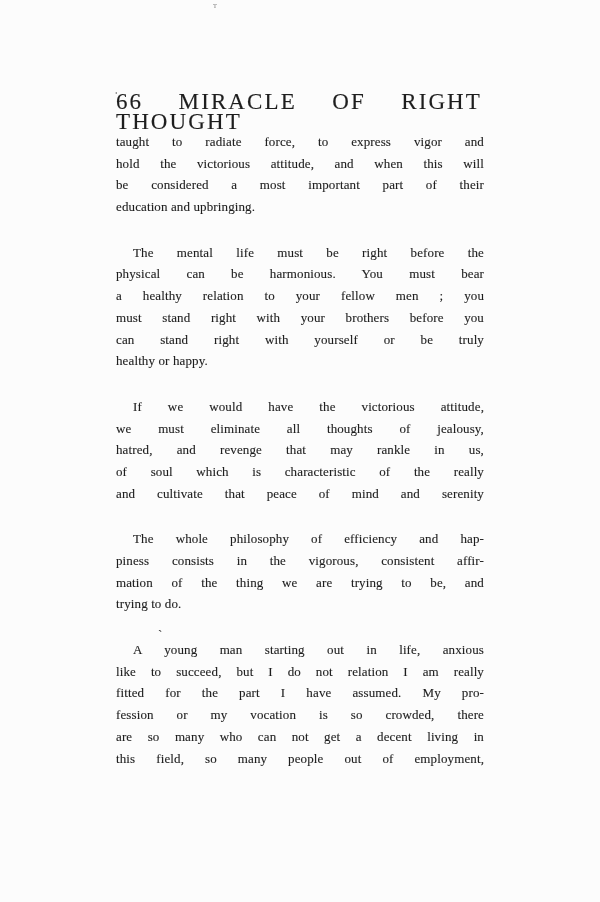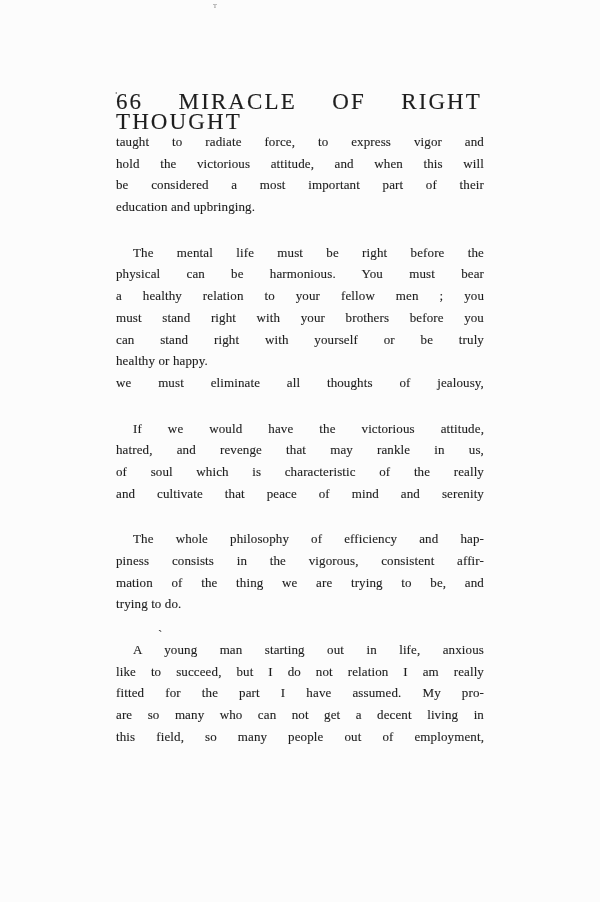--- a/index.html
+++ b/index.html
@@ -63,32 +63,33 @@
       <div class="line">taught to radiate force, to express vigor and</div>
       <div class="line">hold the victorious attitude, and when this will</div>
       <div class="line">be considered a most important part of their</div>
       <div class="line end">education and upbringing.</div>
       <div class="line indent">The mental life must be right before the</div>
       <div class="line">physical can be harmonious.  You must bear</div>
       <div class="line">a healthy relation to your fellow men ; you</div>
       <div class="line">must stand right with your brothers before you</div>
       <div class="line">can stand right with yourself or be truly</div>
       <div class="line end">healthy or happy.</div>
+      <div class="line indent">If we would have the victorious attitude,</div>
       <div class="line">we must eliminate all thoughts of jealousy,</div>
-      <div class="line indent">If we would have the victorious attitude,</div>
       <div class="line">hatred, and revenge that may rankle in us,</div>
       <div class="line">of soul which is characteristic of the really</div>
       <div class="line">and cultivate that peace of mind and serenity</div>
       <div class="line indent">The whole philosophy of efficiency and hap-</div>
       <div class="line">piness consists in the vigorous, consistent affir-</div>
       <div class="line">mation of the thing we are trying to be, and</div>
       <div class="line end">trying to do.</div>
       <div class="line indent">A young man starting out in life, anxious</div>
       <div class="line">like to succeed, but I do not relation I am really</div>
       <div class="line">fitted for the part I have assumed.  My pro-</div>
+      <div class="line">fession or my vocation is so crowded, there</div>
       <div class="line">are so many who can not get a decent living in</div>
       <div class="line">this field, so many people out of employment,</div>
     </div>
 
 <span class="artifact" style="left: 213px; top: 1px; font-size: 9px; color: rgb(143, 143, 143);">т</span>
     <span class="artifact" style="left: 114px; top: 90px; font-size: 13px; color: rgb(58, 58, 58);">ˈ</span>
     <span class="artifact" style="left: 158px; top: 628px; font-size: 13px; color: rgb(47, 47, 47);">ˋ</span>
   </div>
 
 </body></html>

